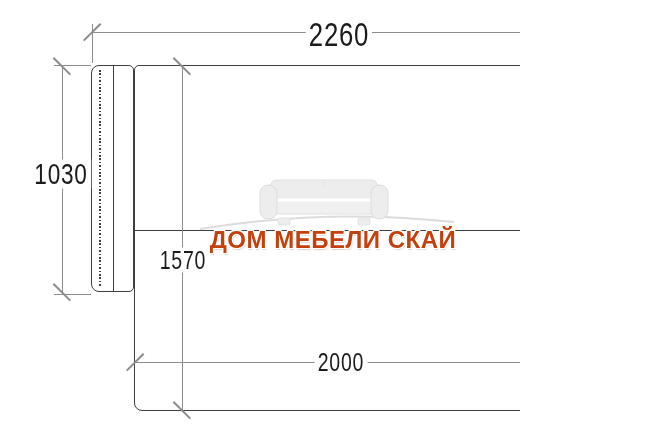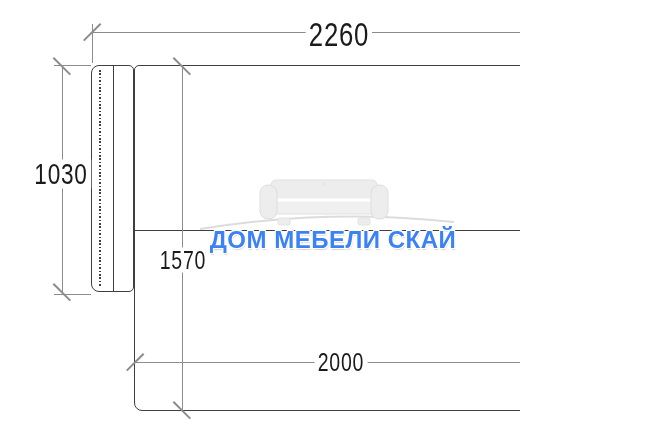--- a/index.html
+++ b/index.html
@@ -30,21 +30,21 @@
   }
   .t2260{font-size:33px;}
   .t1030{font-size:29px;}
   .t1570{font-size:25px;}
   .t2000{font-size:25px;}
   
   .wm-arc{position:absolute;left:198px;top:206px;}
   .wm-logo{position:absolute;left:258px;top:179px;}
   .wm-text{
     position:absolute;left:333px;top:240px;transform:translate(-50%,-50%);
-    font-size:24px;font-weight:bold;letter-spacing:0.5px;color:#3b82f6;white-space:nowrap;
+    font-size:24px;font-weight:bold;letter-spacing:0.5px;color:#c2410c;white-space:nowrap;
     text-shadow:-1px -1px 0 #fff,1px -1px 0 #fff,-1px 1px 0 #fff,1px 1px 0 #fff,
                  0 -2px 1px rgba(255,255,255,0.9),1px 2px 1px rgba(170,130,110,0.35);
   }
 </style>
 </head>
 <body>
 
 <div class="canvas">
 
   <div class="outline body"></div>

